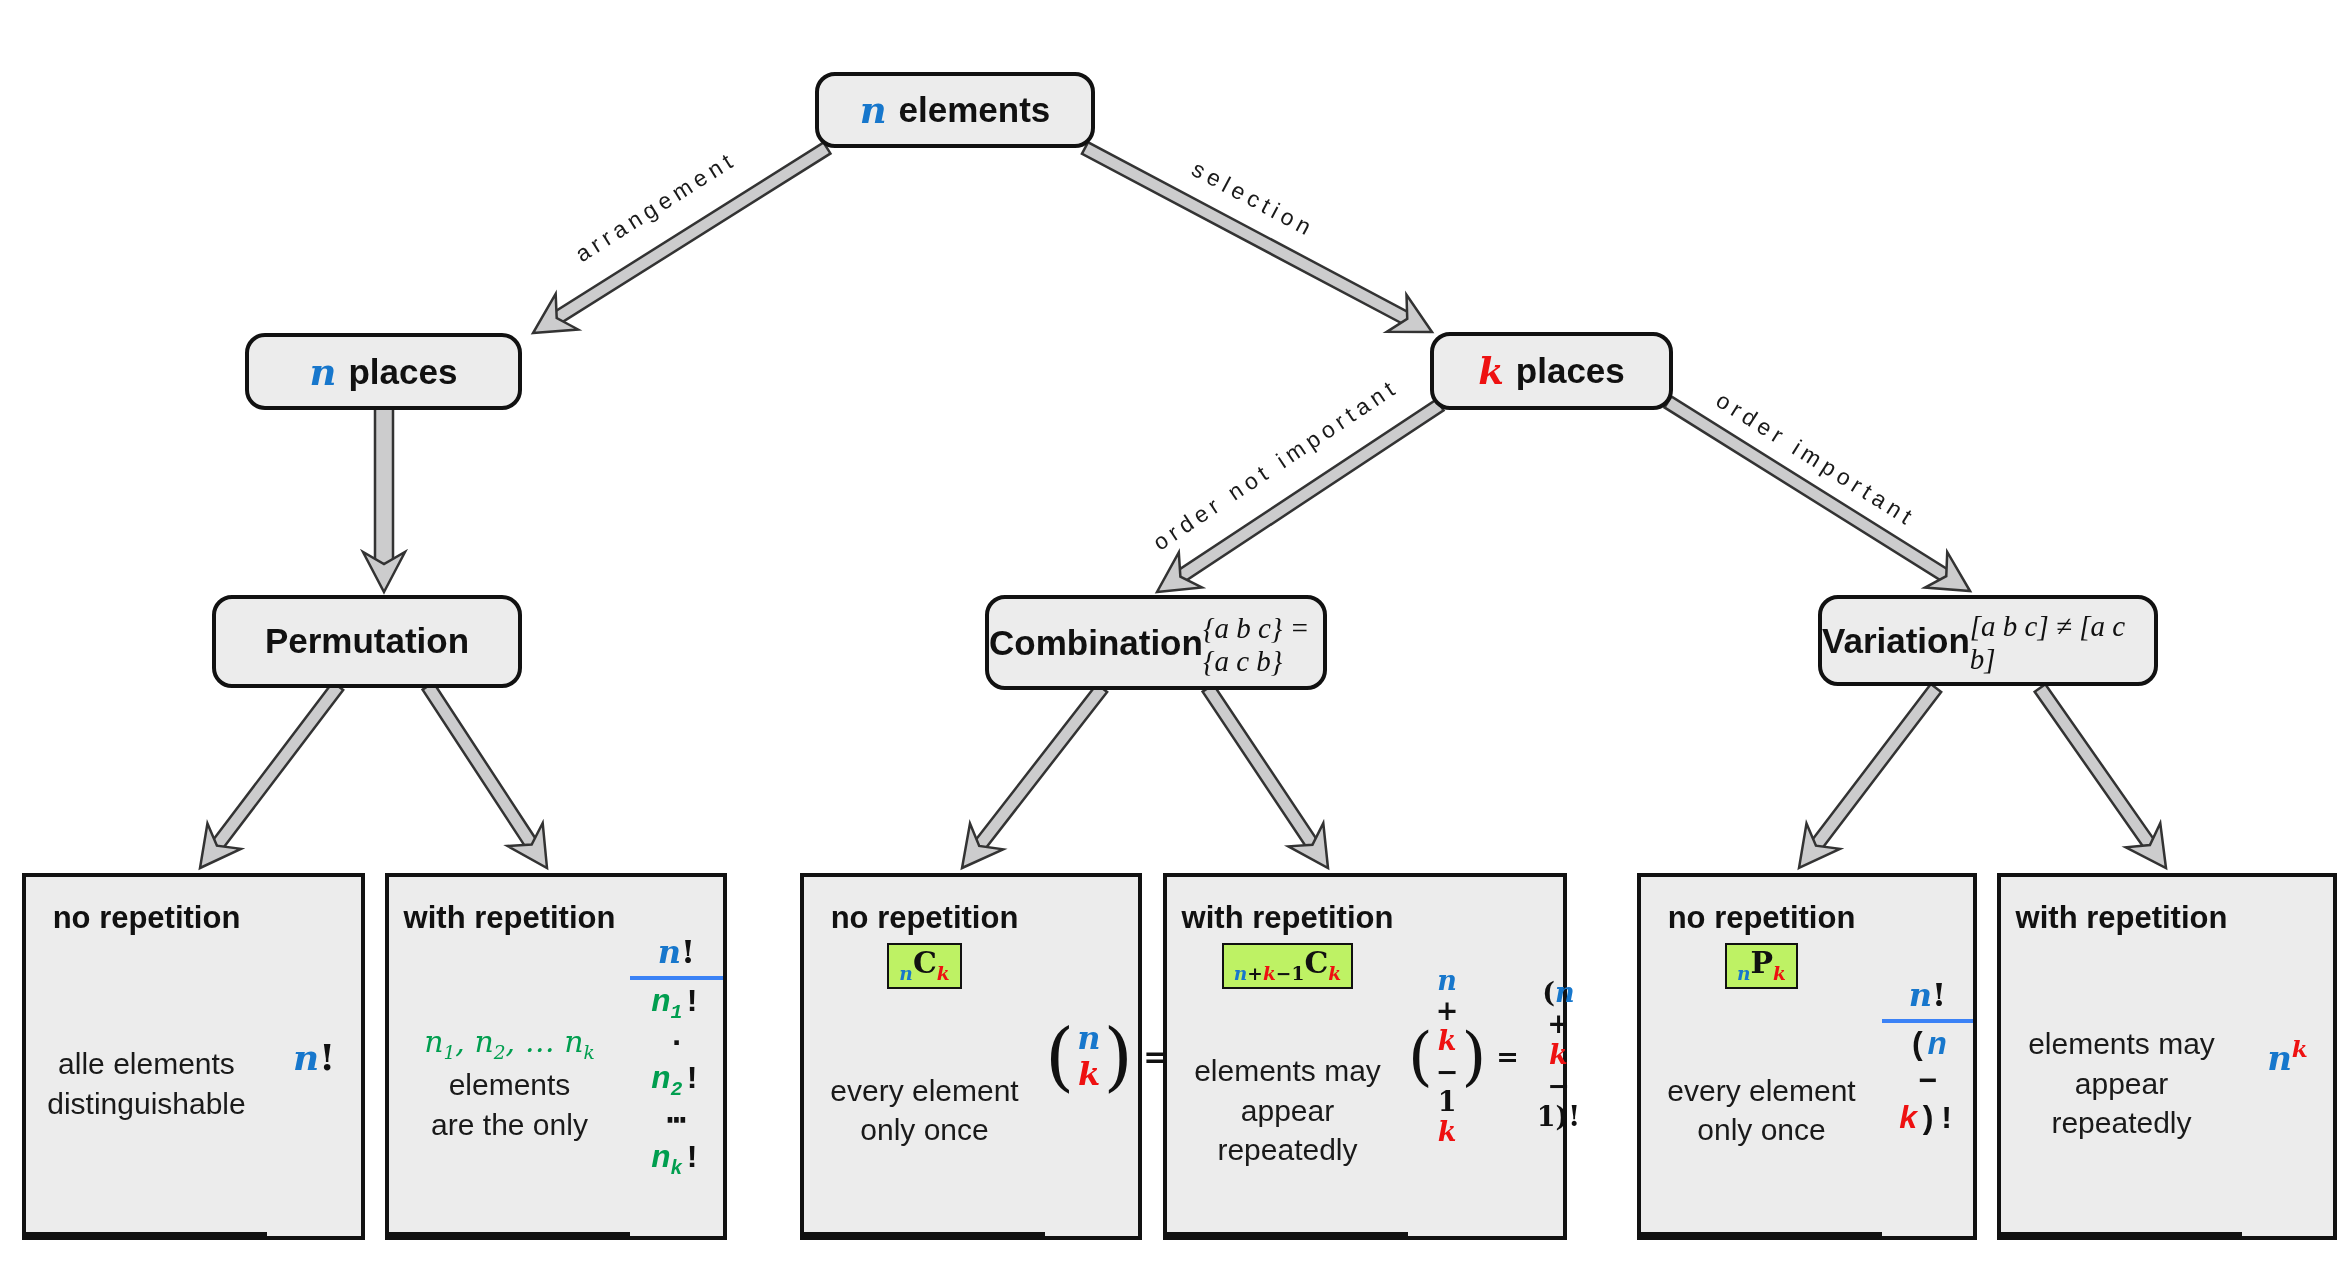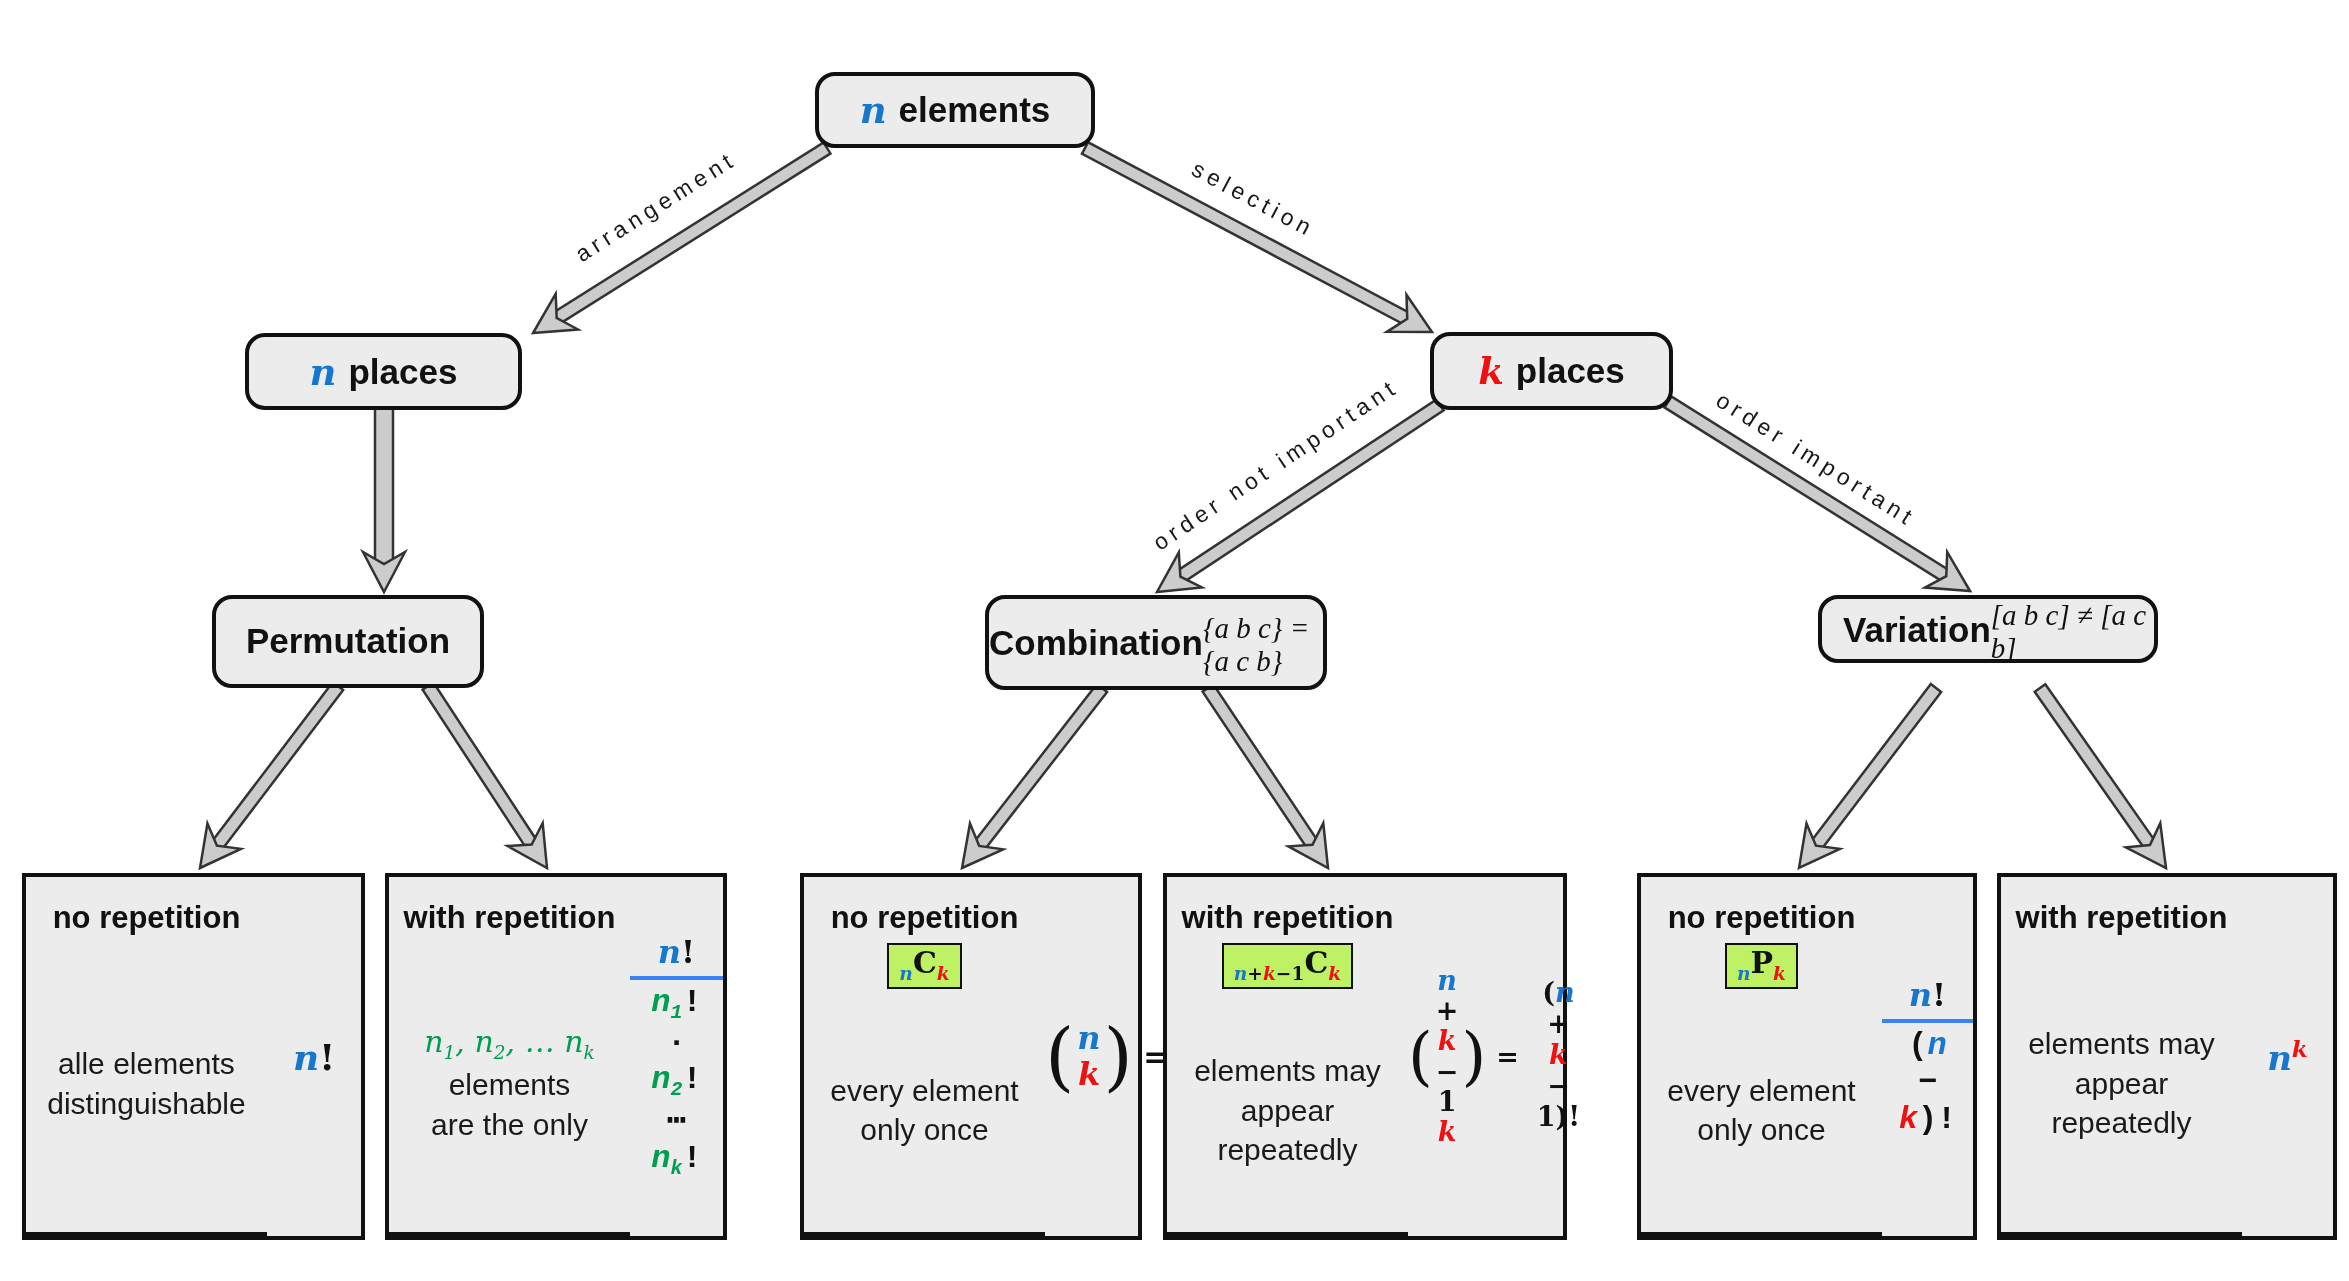--- a/index.html
+++ b/index.html
@@ -21,23 +21,23 @@
   .node .ntext{font-size:35px;font-weight:bold;color:#111;}
   .node-two{flex-direction:row;padding-top:2px;}
   .ntitle{font-size:35px;font-weight:bold;color:#111;line-height:1.05;}
   .nsub{font-family:Liberation Serif, serif;font-style:italic;font-size:29px;color:#111;
         margin-top:3px;}
   .blue{color:#1777cc;} .red{color:#ee1111;}
 
   #node-root       {left:815px; top:72px;  width:280px;height:76px;}
   #node-n-places   {left:245px; top:333px; width:277px;height:77px;}
   #node-k-places   {left:1430px;top:332px; width:243px;height:78px;}
-  #node-permutation{left:212px; top:595px; width:272px;height:93px;}
+  #node-permutation{left:212px; top:595px; width:310px;height:93px;}
   #node-combination{left:985px; top:595px; width:342px;height:95px;}
-  #node-variation  {left:1818px;top:595px; width:340px;height:68px;padding-left:21px;}
+  #node-variation  {left:1818px;top:595px; width:340px;height:91px;}
 
   
   .leaf{position:absolute;z-index:2;top:873px;height:367px;background:#ececec;
         border:4px solid #111;box-sizing:border-box;display:flex;flex-direction:row;}
   #leaf-perm-no-rep  {left:22px;  width:343px;}
   #leaf-perm-with-rep{left:385px; width:342px;}
   #leaf-comb-no-rep  {left:800px; width:342px;}
   #leaf-comb-with-rep{left:1163px;width:404px;}
   #leaf-var-no-rep   {left:1637px;width:340px;}
   #leaf-var-with-rep {left:1997px;width:340px;}

